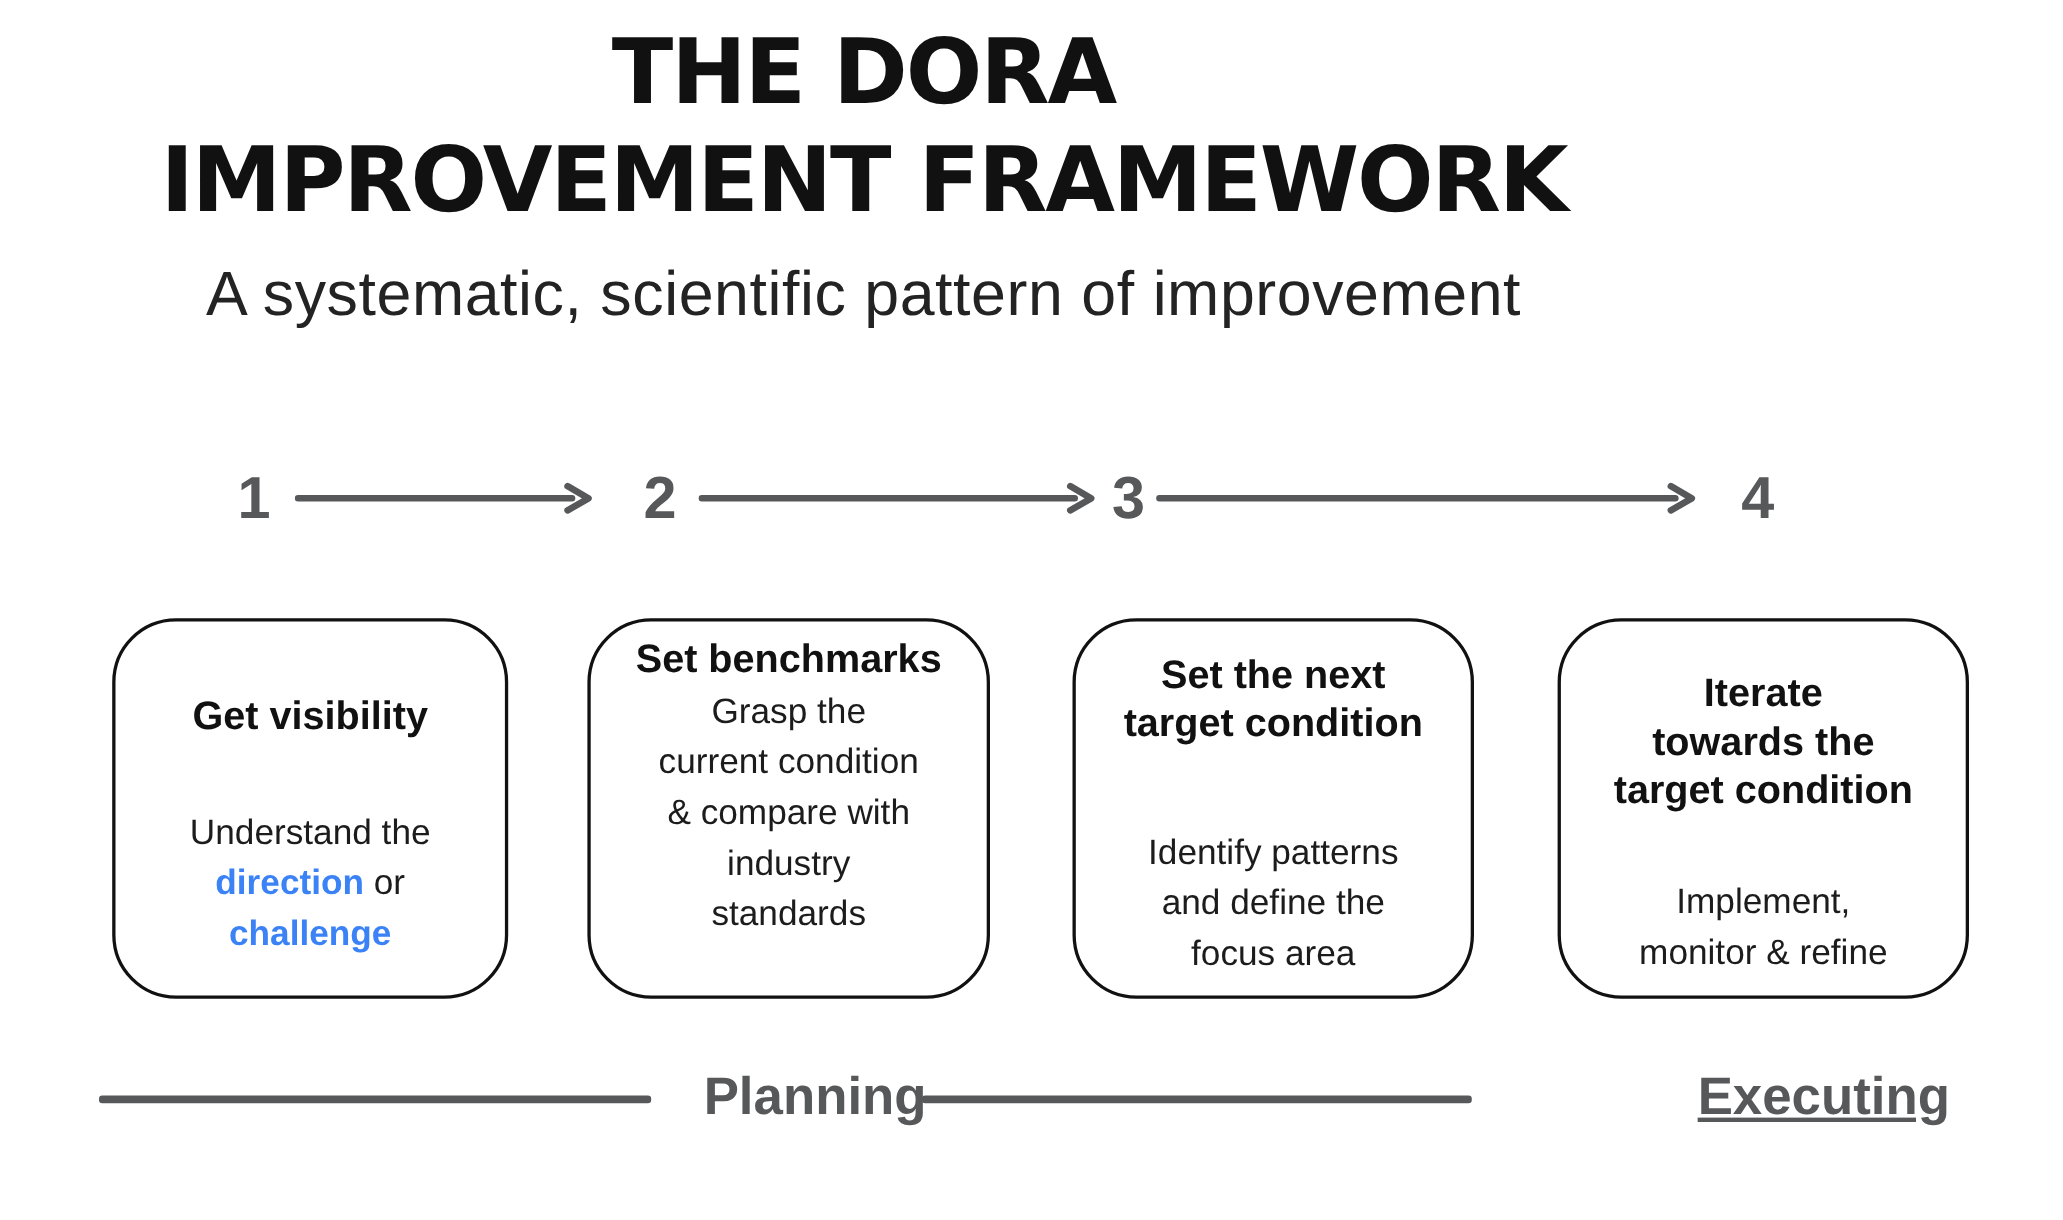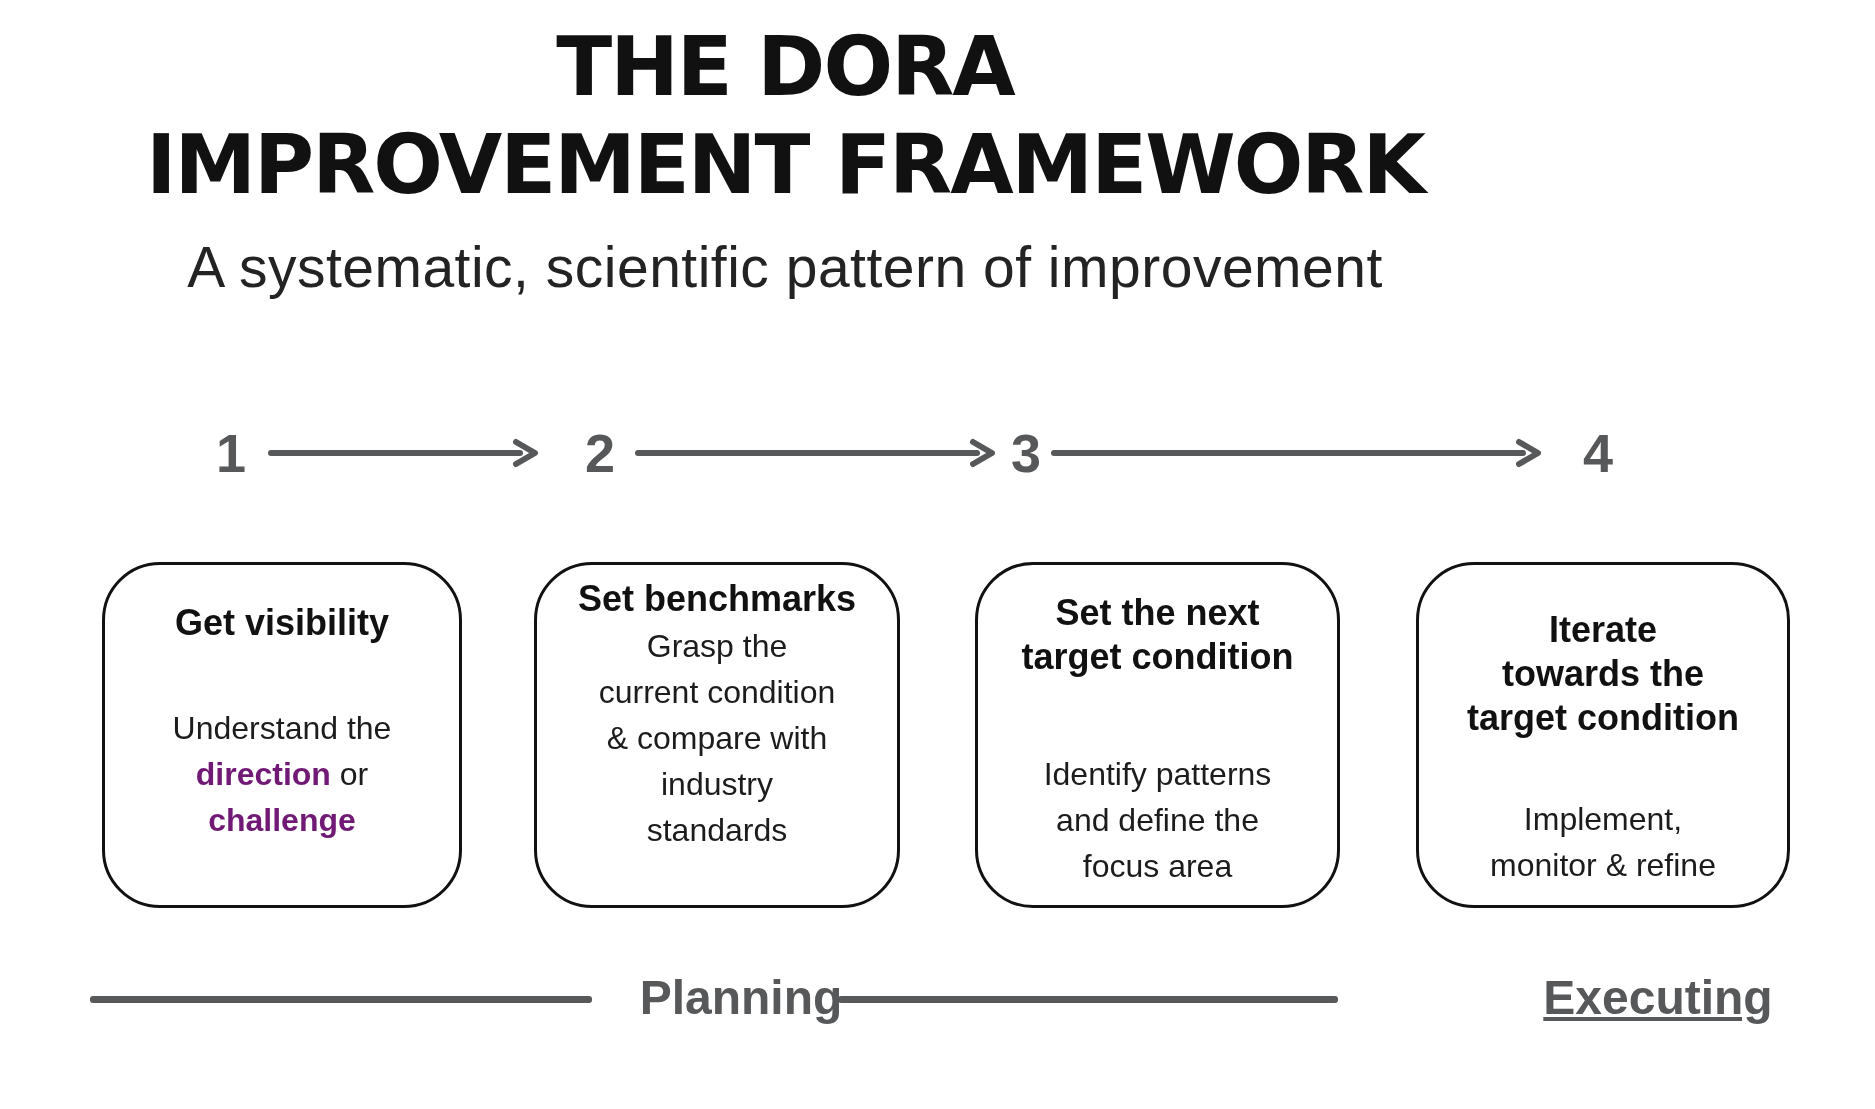--- a/index.html
+++ b/index.html
@@ -44,31 +44,31 @@
   
   .card{
     position:absolute;top:562px;height:346px;
     box-sizing:border-box;
     border:3px solid #111;
     border-radius:58px;
     background:#fff;
     text-align:center;
     display:flex;flex-direction:column;align-items:center;
   }
-  .card-1{left:102px;width:360px;padding-top:36px;text-align:center;}
+  .card-1{left:102px;width:360px;padding-top:64px;text-align:center;}
   .card-2{left:534px;width:366px;padding-top:12px;}
   .card-3{left:975px;width:365px;padding-top:26px;}
   .card-4{left:1416px;width:374px;padding-top:43px;}
   .card-title{font-size:36px;font-weight:700;line-height:44px;color:#111;}
   .card-gap-1{height:60px;}
   .card-gap-2{height:2px;}
   .card-gap-3{height:72px;}
   .card-gap-4{height:56px;}
   .card-body{font-size:32px;font-weight:400;line-height:46px;color:#1c1c1c;}
-  .card-body b{font-weight:700;color:#701a75;}
+  .card-body b{font-weight:700;color:#3b82f6;}
   
   .phase-line{
     position:absolute;top:996px;height:7px;
     background:var(--gray,#57585a);
     border-radius:3px;
   }
   .phase-line-left{left:90px;width:502px;}
   .phase-line-right{left:838px;width:500px;}
   .phase-label{
     position:absolute;top:970px;

